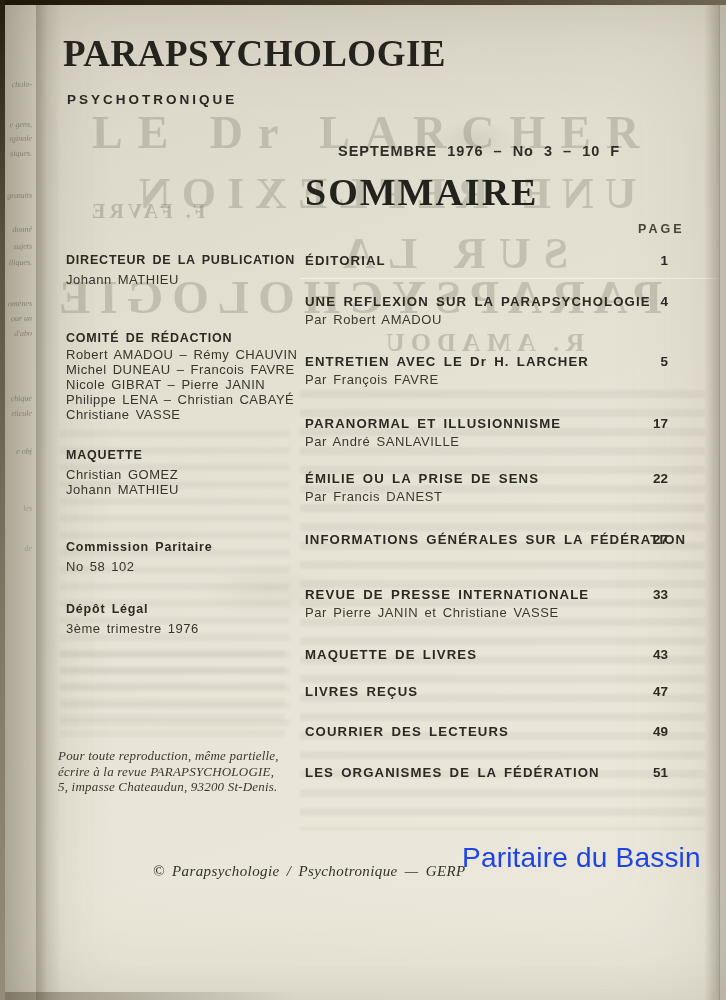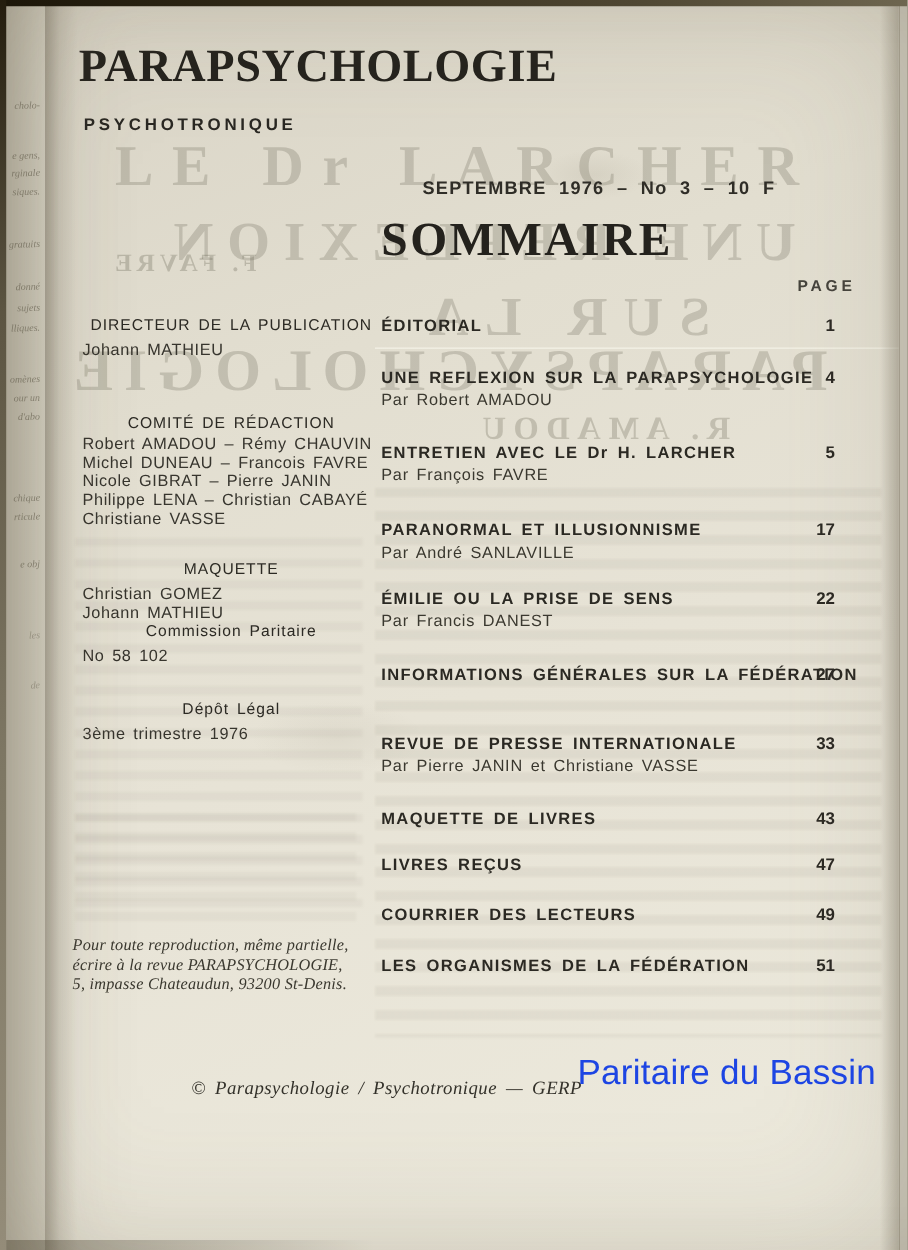--- a/index.html
+++ b/index.html
@@ -60,25 +60,25 @@
   .masthead-subtitle{position:absolute;left:67px;top:92px;
     font-weight:bold;font-size:13.5px;letter-spacing:3px;color:#2a2823;}
   .issue-line{position:absolute;left:307px;top:143px;
     font-weight:bold;font-size:14.5px;letter-spacing:1px;word-spacing:5px;color:#2f2d27;margin-left:31px;}
   .sommaire{position:absolute;left:305px;top:170px;
     font-family:"Liberation Serif",serif;font-weight:bold;font-size:38px;letter-spacing:2px;color:#24221d;}
   .page-label{position:absolute;left:638px;top:222px;
     font-weight:bold;font-size:12.5px;letter-spacing:3px;color:#45433c;}
   
   .leftcol{position:absolute;left:66px;top:252px;width:238px;}
-  .lc-h{font-weight:normal;font-size:12.5px;letter-spacing:0.8px;word-spacing:2px;
-    line-height:17px;color:#2c2a24;text-align:center;}
+  .lc-h{font-weight:bold;font-size:12.5px;letter-spacing:0.8px;word-spacing:2px;
+    line-height:17px;color:#2c2a24;}
   .lc-t{font-size:13px;letter-spacing:0.5px;word-spacing:2px;line-height:15px;color:#37352e;}
   .mt3{margin-top:3px}.mt43{margin-top:43px}.mt0{margin-top:0}
-  .mt25{margin-top:25px}.mt27{margin-top:27px}.mt42{}
+  .mt25{margin-top:25px}.mt27{margin-top:27px}.mt42{margin-top:42px}
   .notice{position:absolute;left:58px;top:748px;width:255px;
     font-family:"Liberation Serif",serif;font-style:italic;font-size:13px;
     line-height:15.5px;color:#3a382f;letter-spacing:0.2px;}
   
   .toc{position:absolute;left:305px;top:252px;width:385px;}
   .toc-row{position:relative;}
   .toc-title{font-weight:bold;font-size:13.2px;letter-spacing:1.1px;word-spacing:2.5px;
     line-height:17px;white-space:nowrap;color:#2b2923;}
   .toc-byline{font-size:13px;letter-spacing:0.6px;word-spacing:2px;line-height:15px;
     margin-top:2px;color:#3a382f;}

